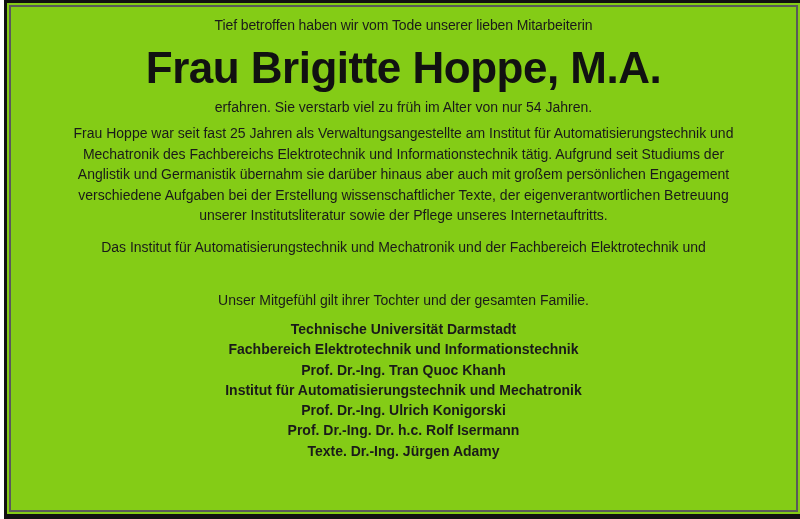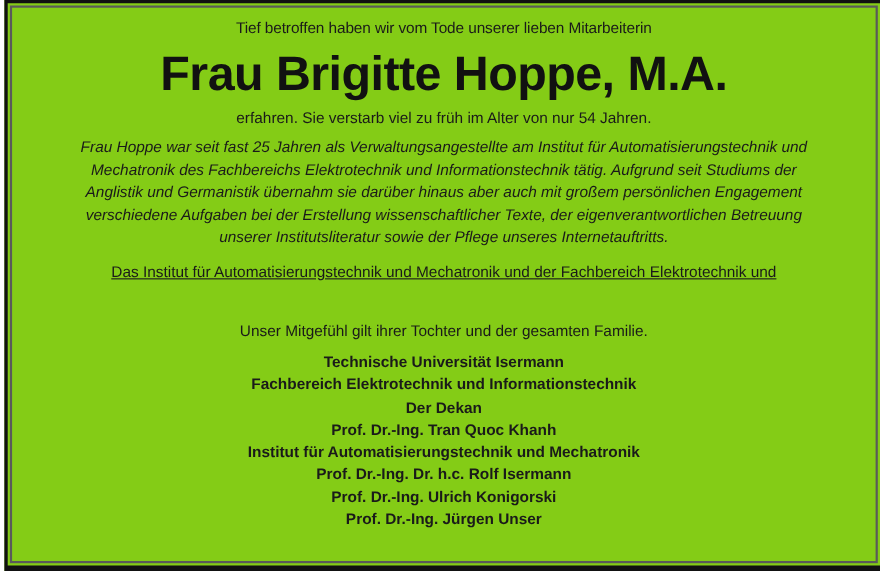--- a/index.html
+++ b/index.html
@@ -53,22 +53,22 @@
       position: absolute;
       top: 96px; left: 0; right: 0;
       font-size: 14px;
     }
     .para {
       position: absolute;
       left: 20px; right: 20px;
       font-size: 14px;
       line-height: 20.5px;
     }
-    .para1 { top: 120px; font-style: italic; }
-    .para2 { top: 234px; text-decoration: underline; }
+    .para1 { top: 120px; }
+    .para2 { top: 234px; }
     .para3 { top: 287px; }
     .para .ln { display: block; white-space: nowrap; }
     .sig {
       position: absolute;
       top: 316px; left: 0; right: 0;
       font-size: 14px;
       font-weight: bold;
       line-height: 20.3px;
     }
     .sig .ln { display: block; white-space: nowrap; }
@@ -93,23 +93,22 @@
 
     <div class="para para2">
       <span class="ln">Das Institut für Automatisierungstechnik und Mechatronik und der Fachbereich Elektrotechnik und</span>
     </div>
 
     <div class="para para3">
       <span class="ln">Unser Mitgefühl gilt ihrer Tochter und der gesamten Familie.</span>
     </div>
 
     <div class="sig">
-      <span class="ln">Technische Universität Isermann</span>
+      <span class="ln">Technische Universität Darmstadt</span>
       <span class="ln">Fachbereich Elektrotechnik und Informationstechnik</span>
-      <span class="ln">Der Dekan</span>
       <span class="ln">Prof. Dr.-Ing. Tran Quoc Khanh</span>
       <span class="ln">Institut für Automatisierungstechnik und Mechatronik</span>
+      <span class="ln">Prof. Dr.-Ing. Ulrich Konigorski</span>
       <span class="ln">Prof. Dr.-Ing. Dr. h.c. Rolf Isermann</span>
-      <span class="ln">Prof. Dr.-Ing. Ulrich Konigorski</span>
-      <span class="ln">Prof. Dr.-Ing. Jürgen Unser</span>
+      <span class="ln">Texte. Dr.-Ing. Jürgen Adamy</span>
     </div>
   </div>
 </div>
 
 </body></html>

